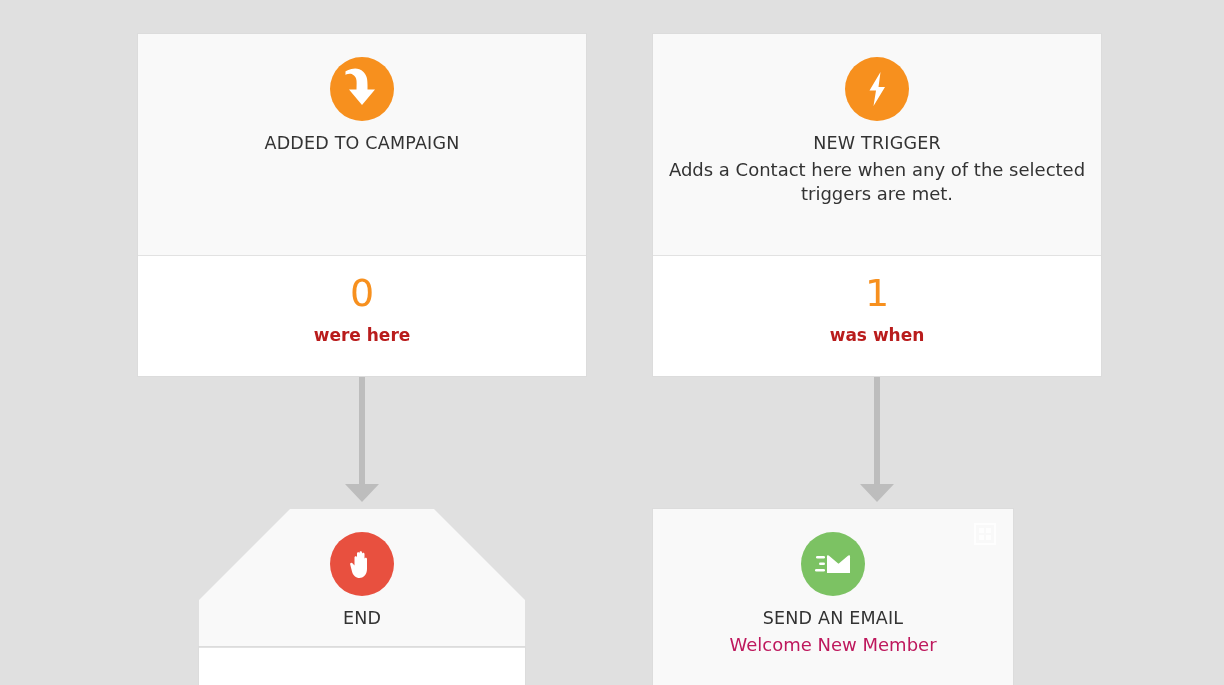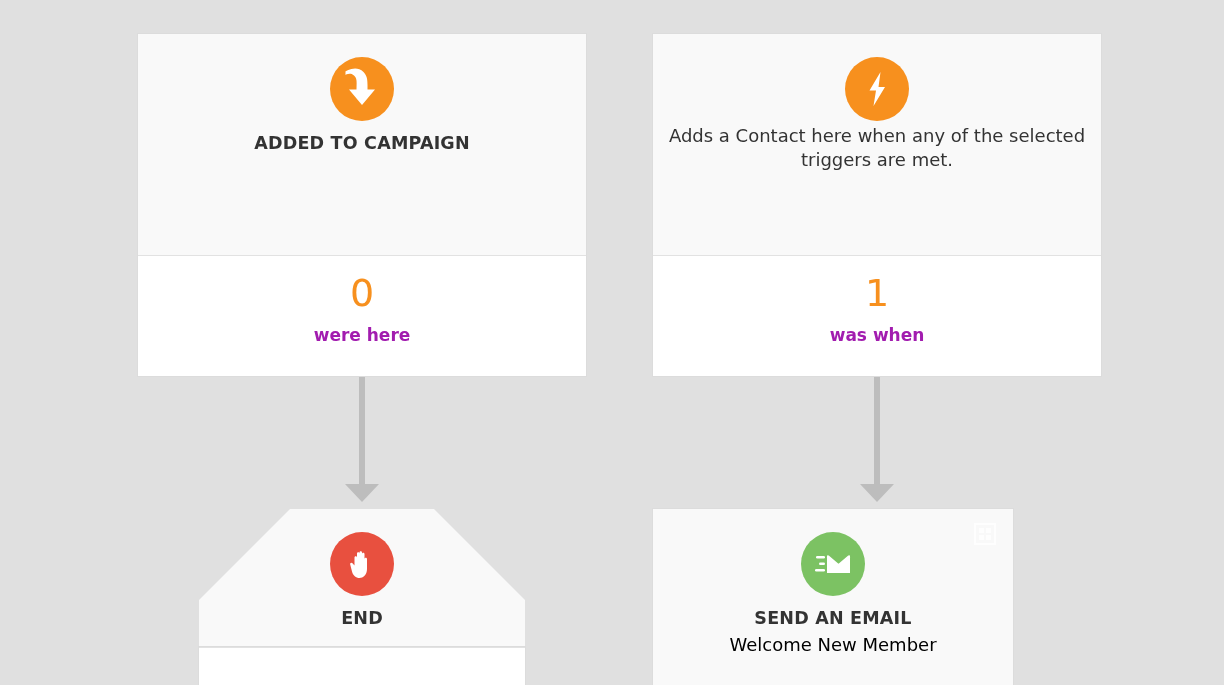--- a/index.html
+++ b/index.html
@@ -41,39 +41,39 @@
     height: 64px;
     border-radius: 50%;
     margin: 0 auto;
     display: flex;
     align-items: center;
     justify-content: center;
   }
 
   .node-title {
     font-size: 17.5px;
-    font-weight: bold;
+    font-weight: normal;
     color: #333333;
     letter-spacing: 0.2px;
     margin-top: 12px;
     line-height: 1.25;
     text-align: center;
   }
 
   .node-desc {
     font-size: 18px;
     color: #333333;
     line-height: 1.33;
     margin-top: 3px;
     padding: 0 12px;
   }
 
   .node-subtitle {
     font-size: 18px;
-    color: #000000;
+    color: #be185d;
     line-height: 1.3;
     margin-top: 3px;
   }
 
   
   .node-stats {
     background: #ffffff;
     border-top: 1px solid #e2e2e2;
     text-align: center;
     box-sizing: border-box;
@@ -83,21 +83,21 @@
     font-size: 38px;
     color: #f7901e;
     line-height: 1;
     padding-top: 18px;
     font-weight: normal;
   }
 
   .stat-label {
     font-size: 17px;
     font-weight: bold;
-    color: #a21caf;
+    color: #b91c1c;
     margin-top: 13px;
   }
 
   
   #node-added      { left: 138px; top: 34px;  width: 448px; }
   #node-trigger    { left: 653px; top: 34px;  width: 448px; }
   #node-email      { left: 653px; top: 509px; width: 360px; height: 176px; }
 
   #node-added .node-body, #node-trigger .node-body {
     padding: 23px 0 18px 0;
@@ -209,20 +209,21 @@
     </div>
   </div>
 
   <div class="node" id="node-trigger">
     <div class="node-body">
       <div class="node-icon" style="background:#f7901e;">
         <svg width="40" height="40" viewBox="0 0 40 40">
           <path d="M23.5 3 L 12.5 21.5 L 19 21.5 L 16.5 37 L 28 18 L 21.5 18 Z" fill="#ffffff"></path>
         </svg>
       </div>
+      <div class="node-title">NEW TRIGGER</div>
       <div class="node-desc">Adds a Contact here when any of the selected triggers are met.</div>
     </div>
     <div class="node-stats">
       <div class="stat-value">1</div>
       <div class="stat-label">was when</div>
     </div>
   </div>
 
   <div class="connector" id="conn-1"></div>
   <div class="arrow-head" id="arrowhead-1"></div>

